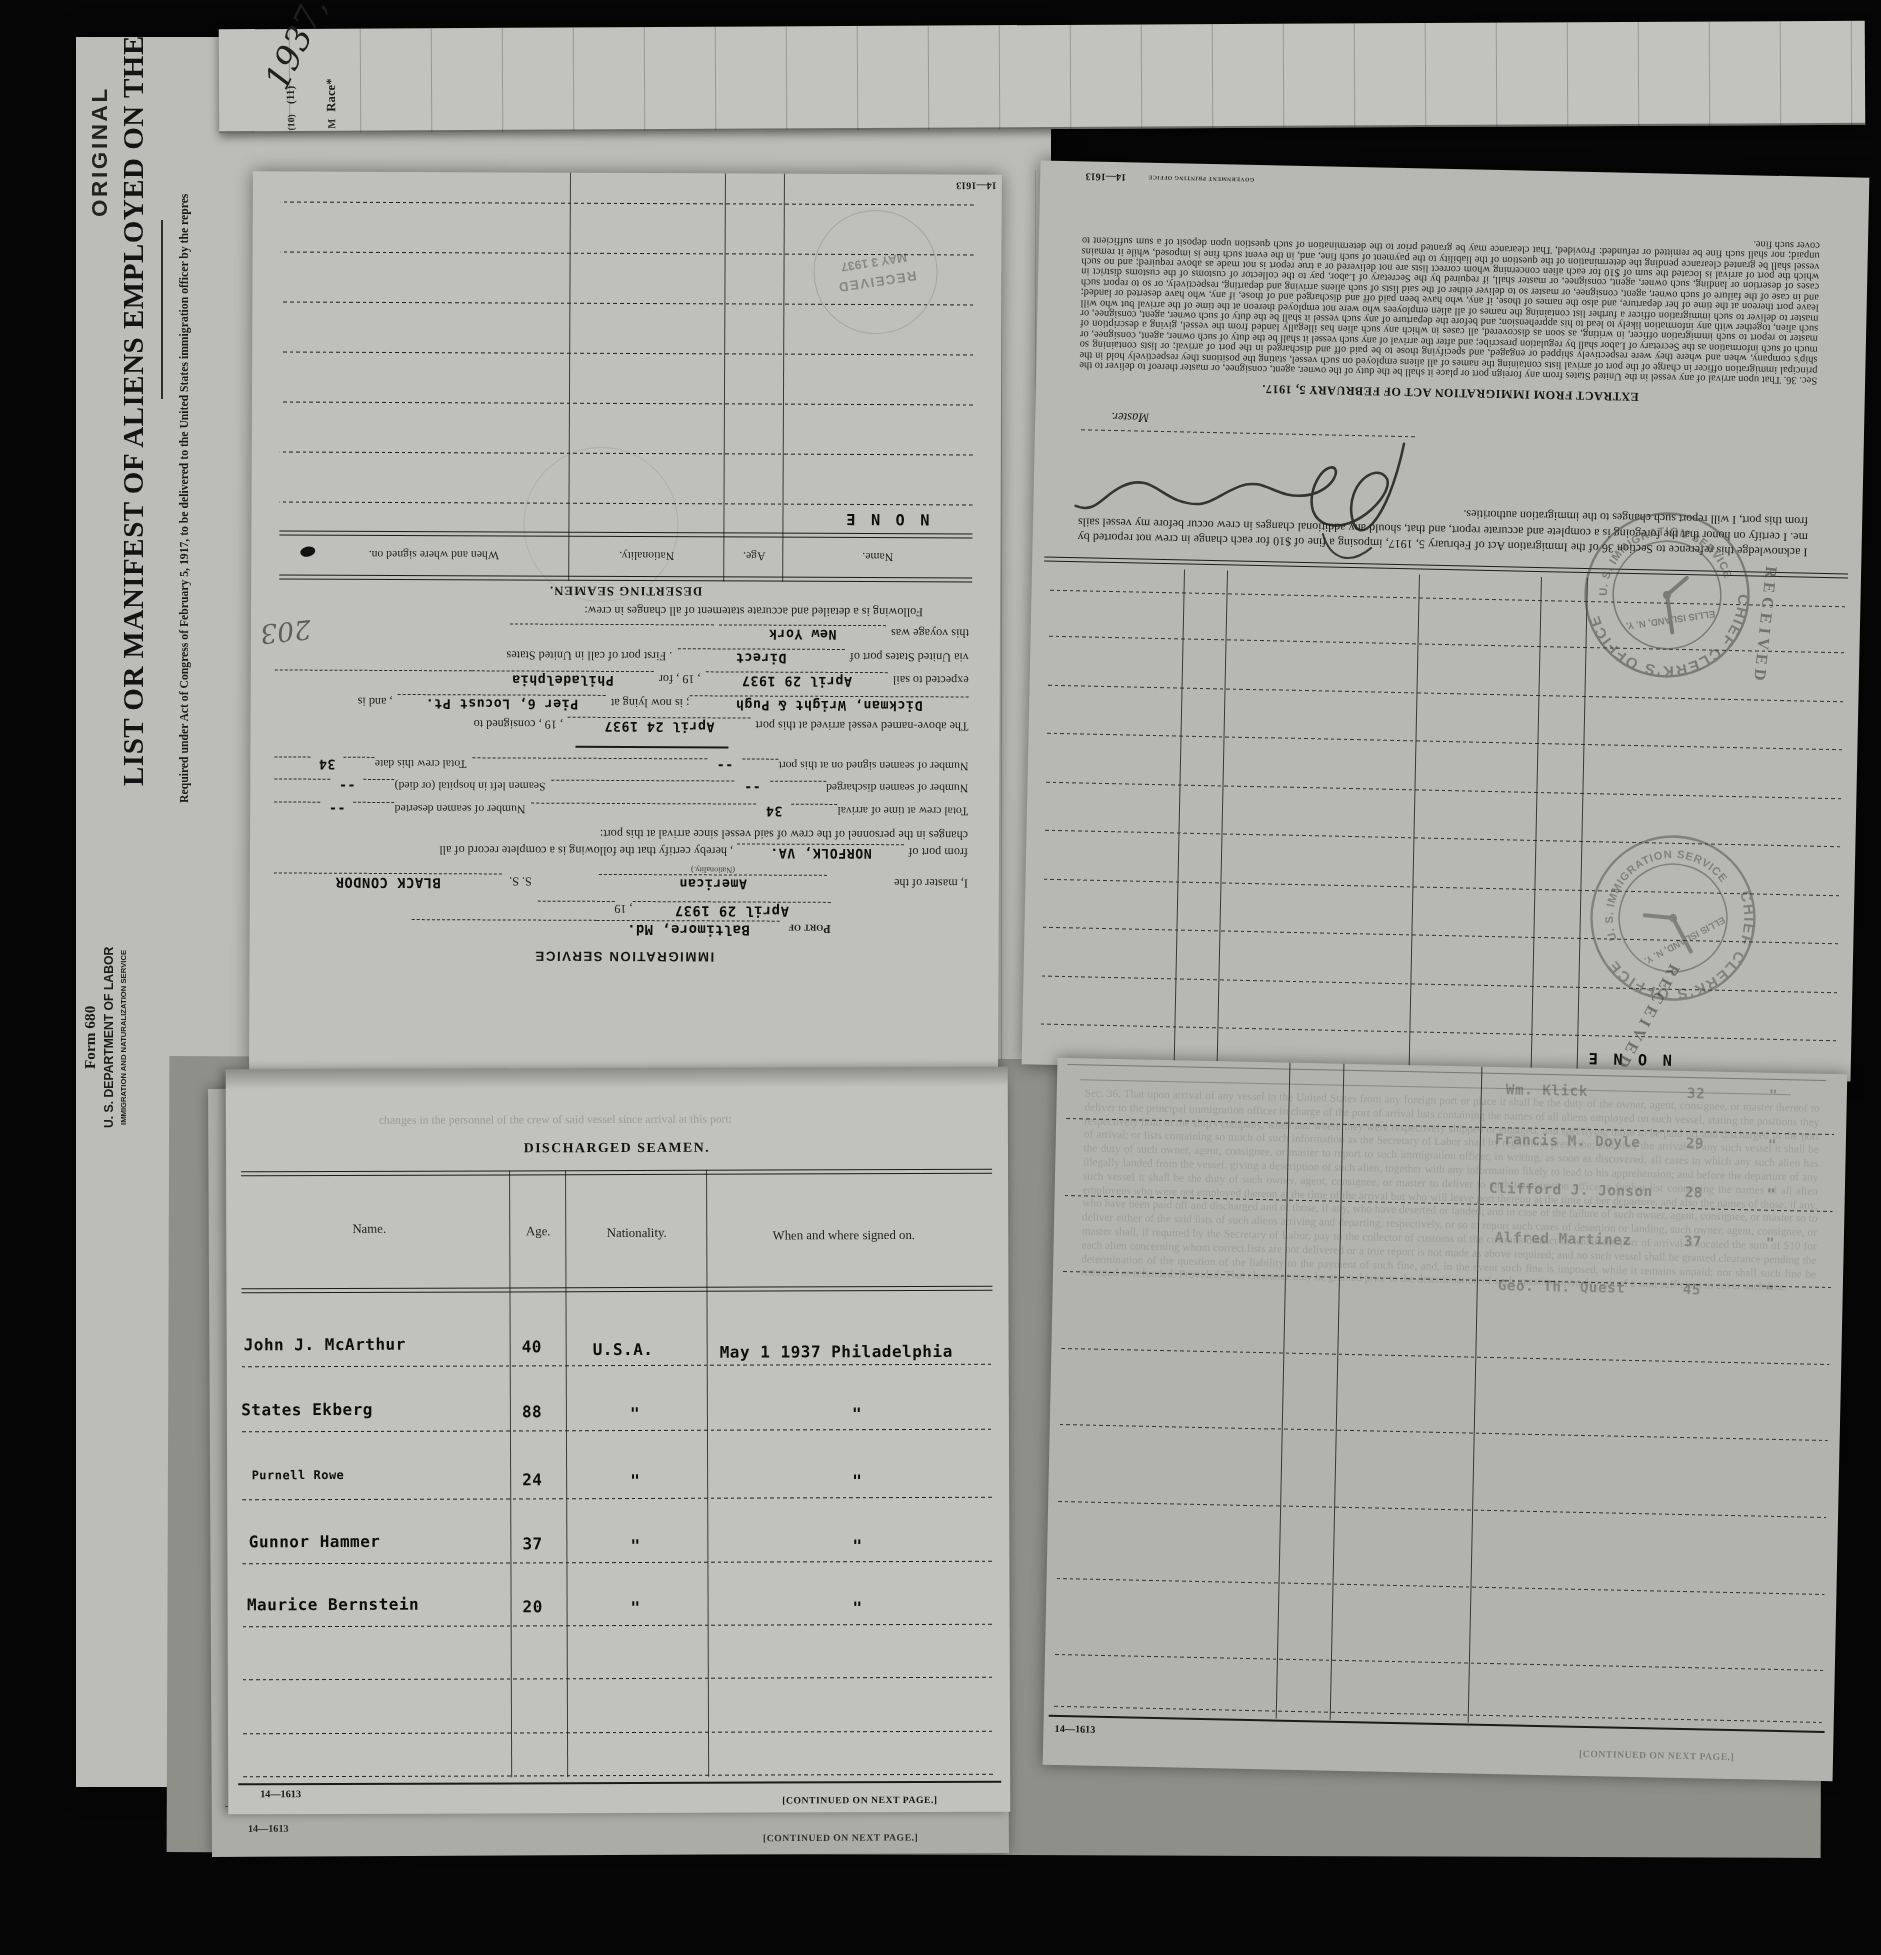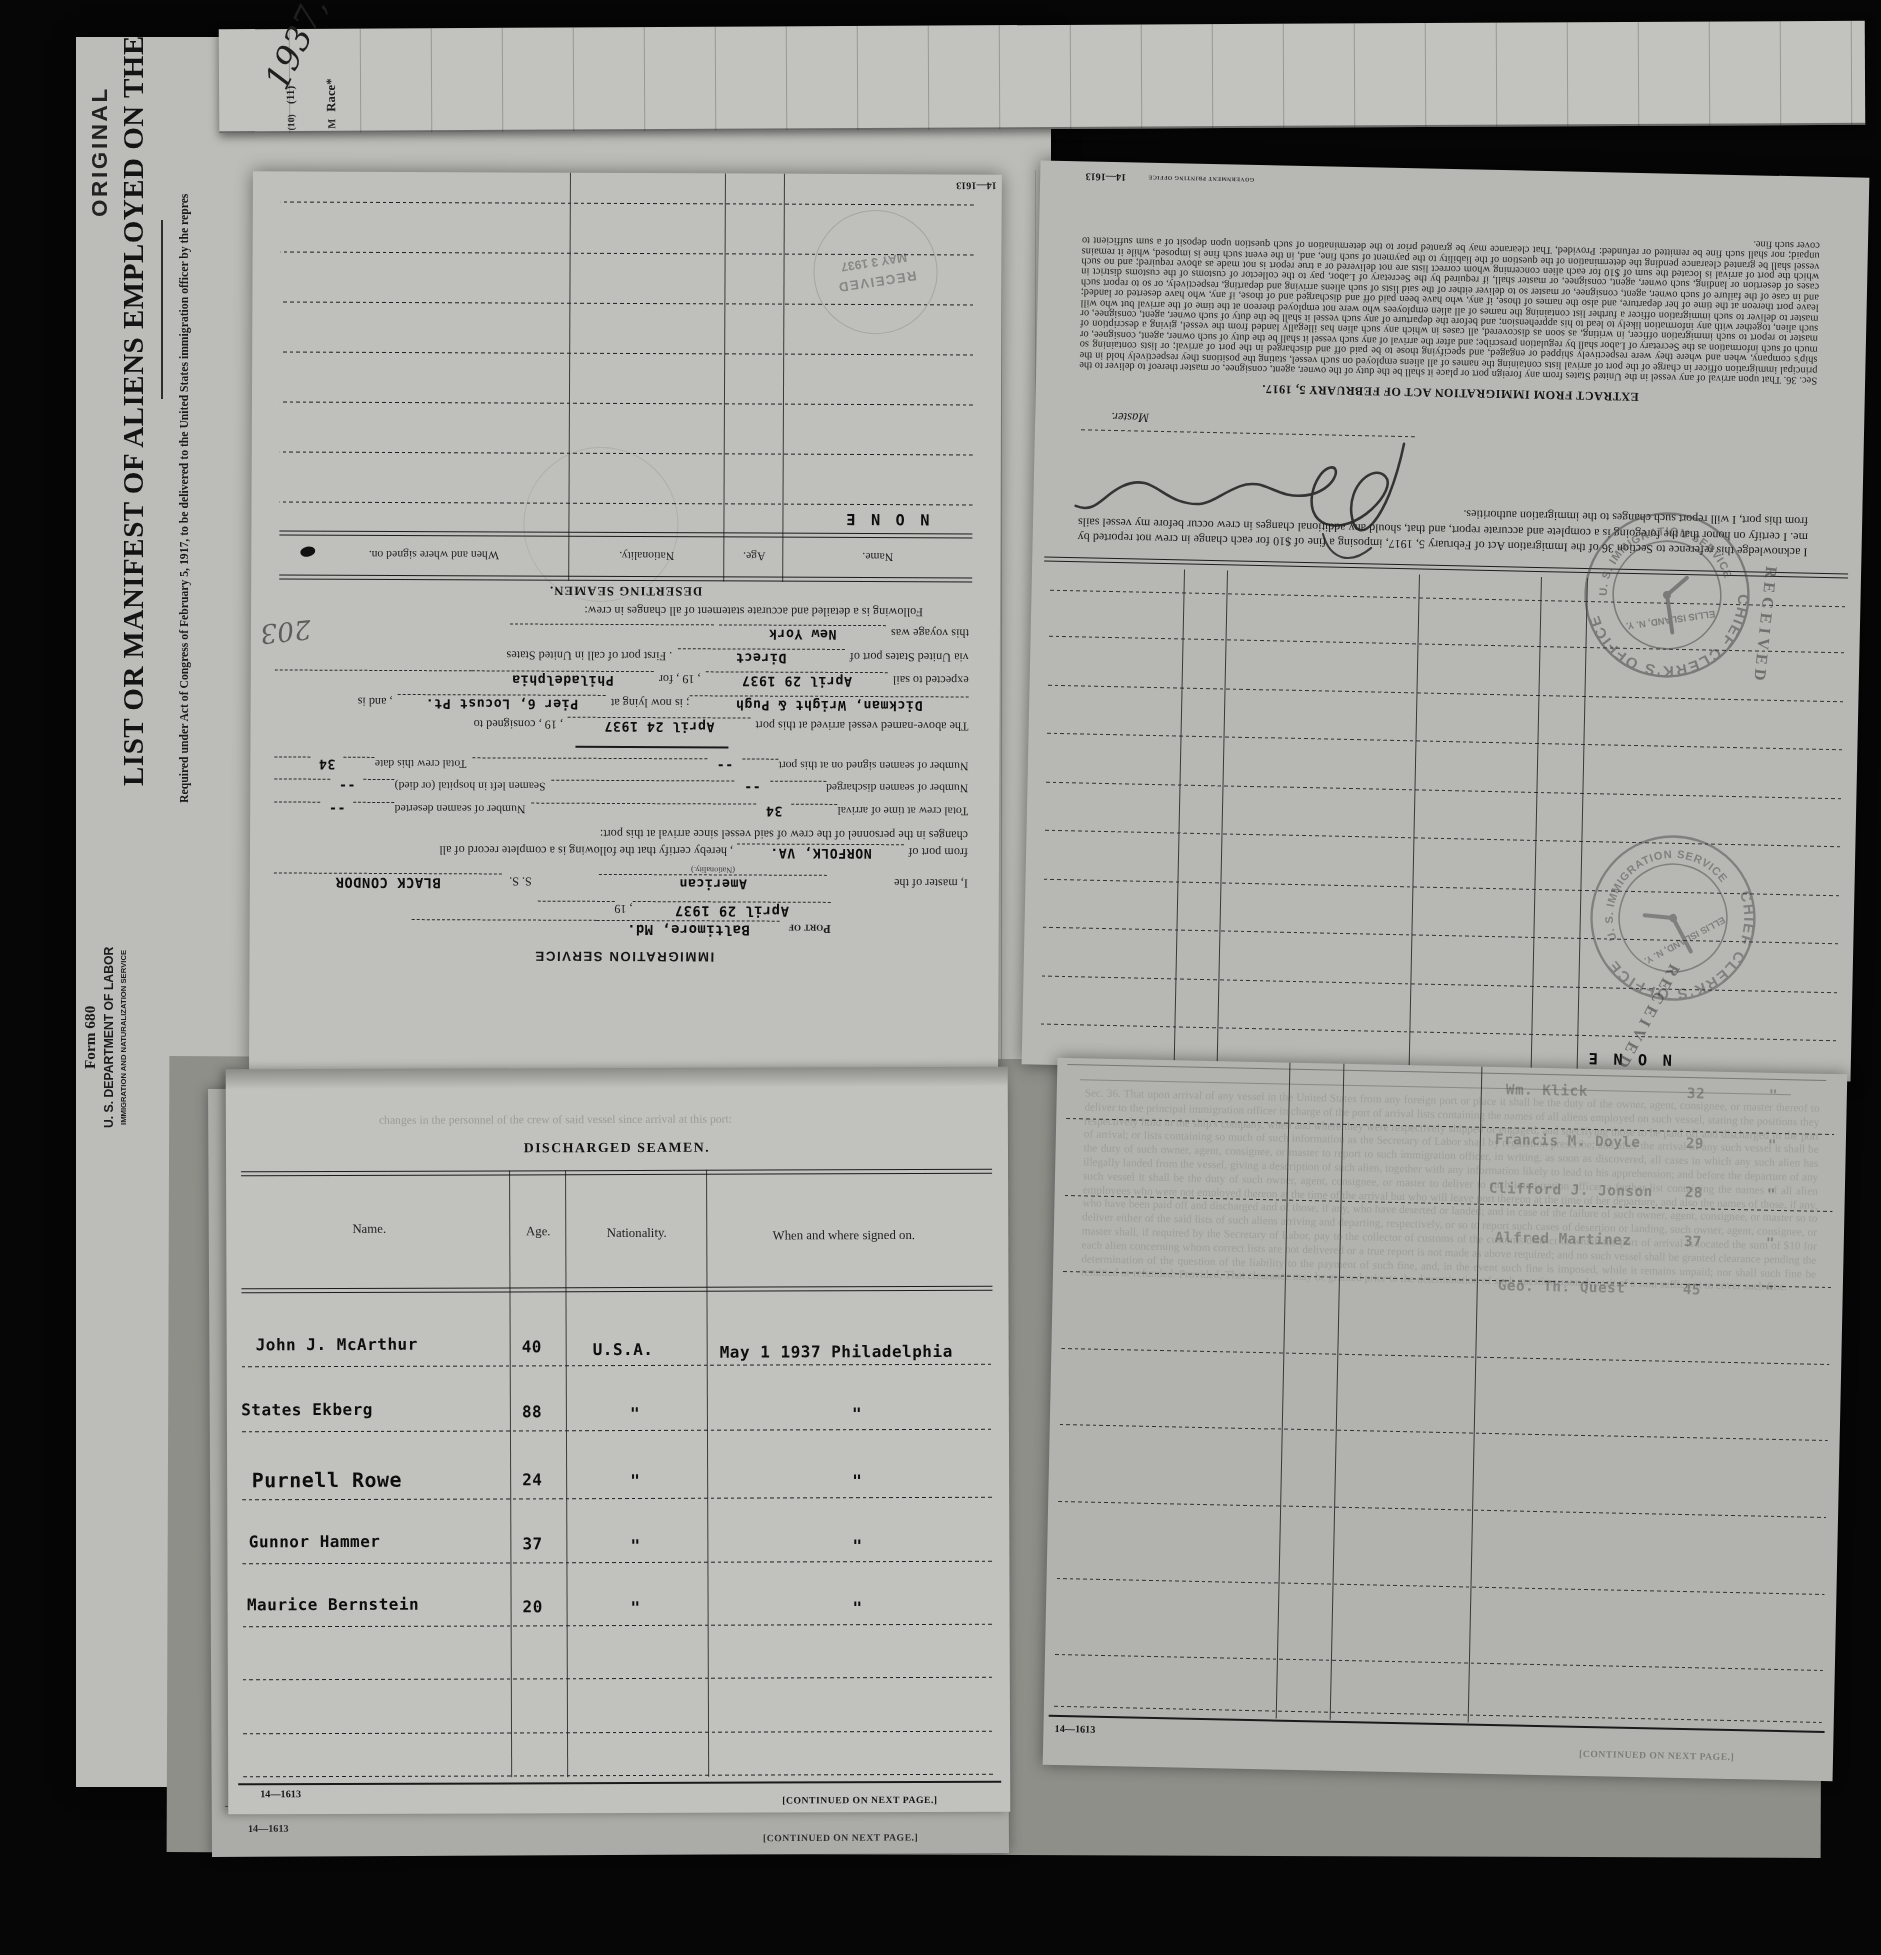--- a/index.html
+++ b/index.html
@@ -298,33 +298,33 @@
     <div class="rule2" style="left:15.3px;top:102px;width:751px;"></div>
     <span class="hdrcell" style="left:56px;top:153px;width:174px;font-size:12.8px;">Name.</span>
     <span class="hdrcell" style="left:285px;top:156px;width:54px;font-size:12.8px;">Age.</span>
     <span class="hdrcell" style="left:343px;top:158px;width:135px;font-size:12.8px;">Nationality.</span>
     <span class="hdrcell" style="left:485px;top:161px;width:265px;font-size:12.8px;">When and where signed on.</span>
     <div class="rule2" style="left:15.3px;top:219px;width:751px;"></div>
     <div class="vline" style="left:283px;top:102px;height:607px;"></div>
     <div class="vline" style="left:339px;top:102px;height:607px;"></div>
     <div class="vline" style="left:480px;top:102px;height:607px;"></div>
 
-    <span class="abs typed" style="left:29px;top:266px;font-size:16px;">John J. McArthur</span>
+    <span class="abs typed" style="left:17px;top:266px;font-size:16px;">John J. McArthur</span>
     <span class="abs typed" style="left:295px;top:269px;font-size:16px;">40</span>
     <span class="abs typed" style="left:366px;top:272px;font-size:16px;">U.S.A.</span>
     <span class="abs typed" style="left:493px;top:275px;font-size:16px;">May 1 1937 Philadelphia</span>
     <div class="dashes" style="left:15.3px;top:297px;width:751px;"></div>
 
     <span class="abs typed" style="left:14.3px;top:331px;font-size:16px;">States Ekberg</span>
     <span class="abs typed" style="left:295px;top:334px;font-size:16px;">88</span>
     <span class="abs typed" style="left:403px;top:336px;font-size:16px;">"</span>
     <span class="abs typed" style="left:625px;top:337px;font-size:16px;">"</span>
     <div class="dashes" style="left:15.3px;top:362px;width:751px;"></div>
 
-    <span class="abs typed" style="left:24.5px;top:399px;font-size:20px;">Purnell Rowe</span>
+    <span class="abs typed" style="left:24.5px;top:399px;font-size:12px;">Purnell Rowe</span>
     <span class="abs typed" style="left:295px;top:402px;font-size:16px;">24</span>
     <span class="abs typed" style="left:403px;top:403px;font-size:16px;">"</span>
     <span class="abs typed" style="left:625px;top:404px;font-size:16px;">"</span>
     <div class="dashes" style="left:15.3px;top:430px;width:751px;"></div>
 
     <span class="abs typed" style="left:21.4px;top:463px;font-size:16px;">Gunnor Hammer</span>
     <span class="abs typed" style="left:295px;top:466px;font-size:16px;">37</span>
     <span class="abs typed" style="left:403px;top:468px;font-size:16px;">"</span>
     <span class="abs typed" style="left:625px;top:469px;font-size:16px;">"</span>
     <div class="dashes" style="left:15.3px;top:494px;width:751px;"></div>

